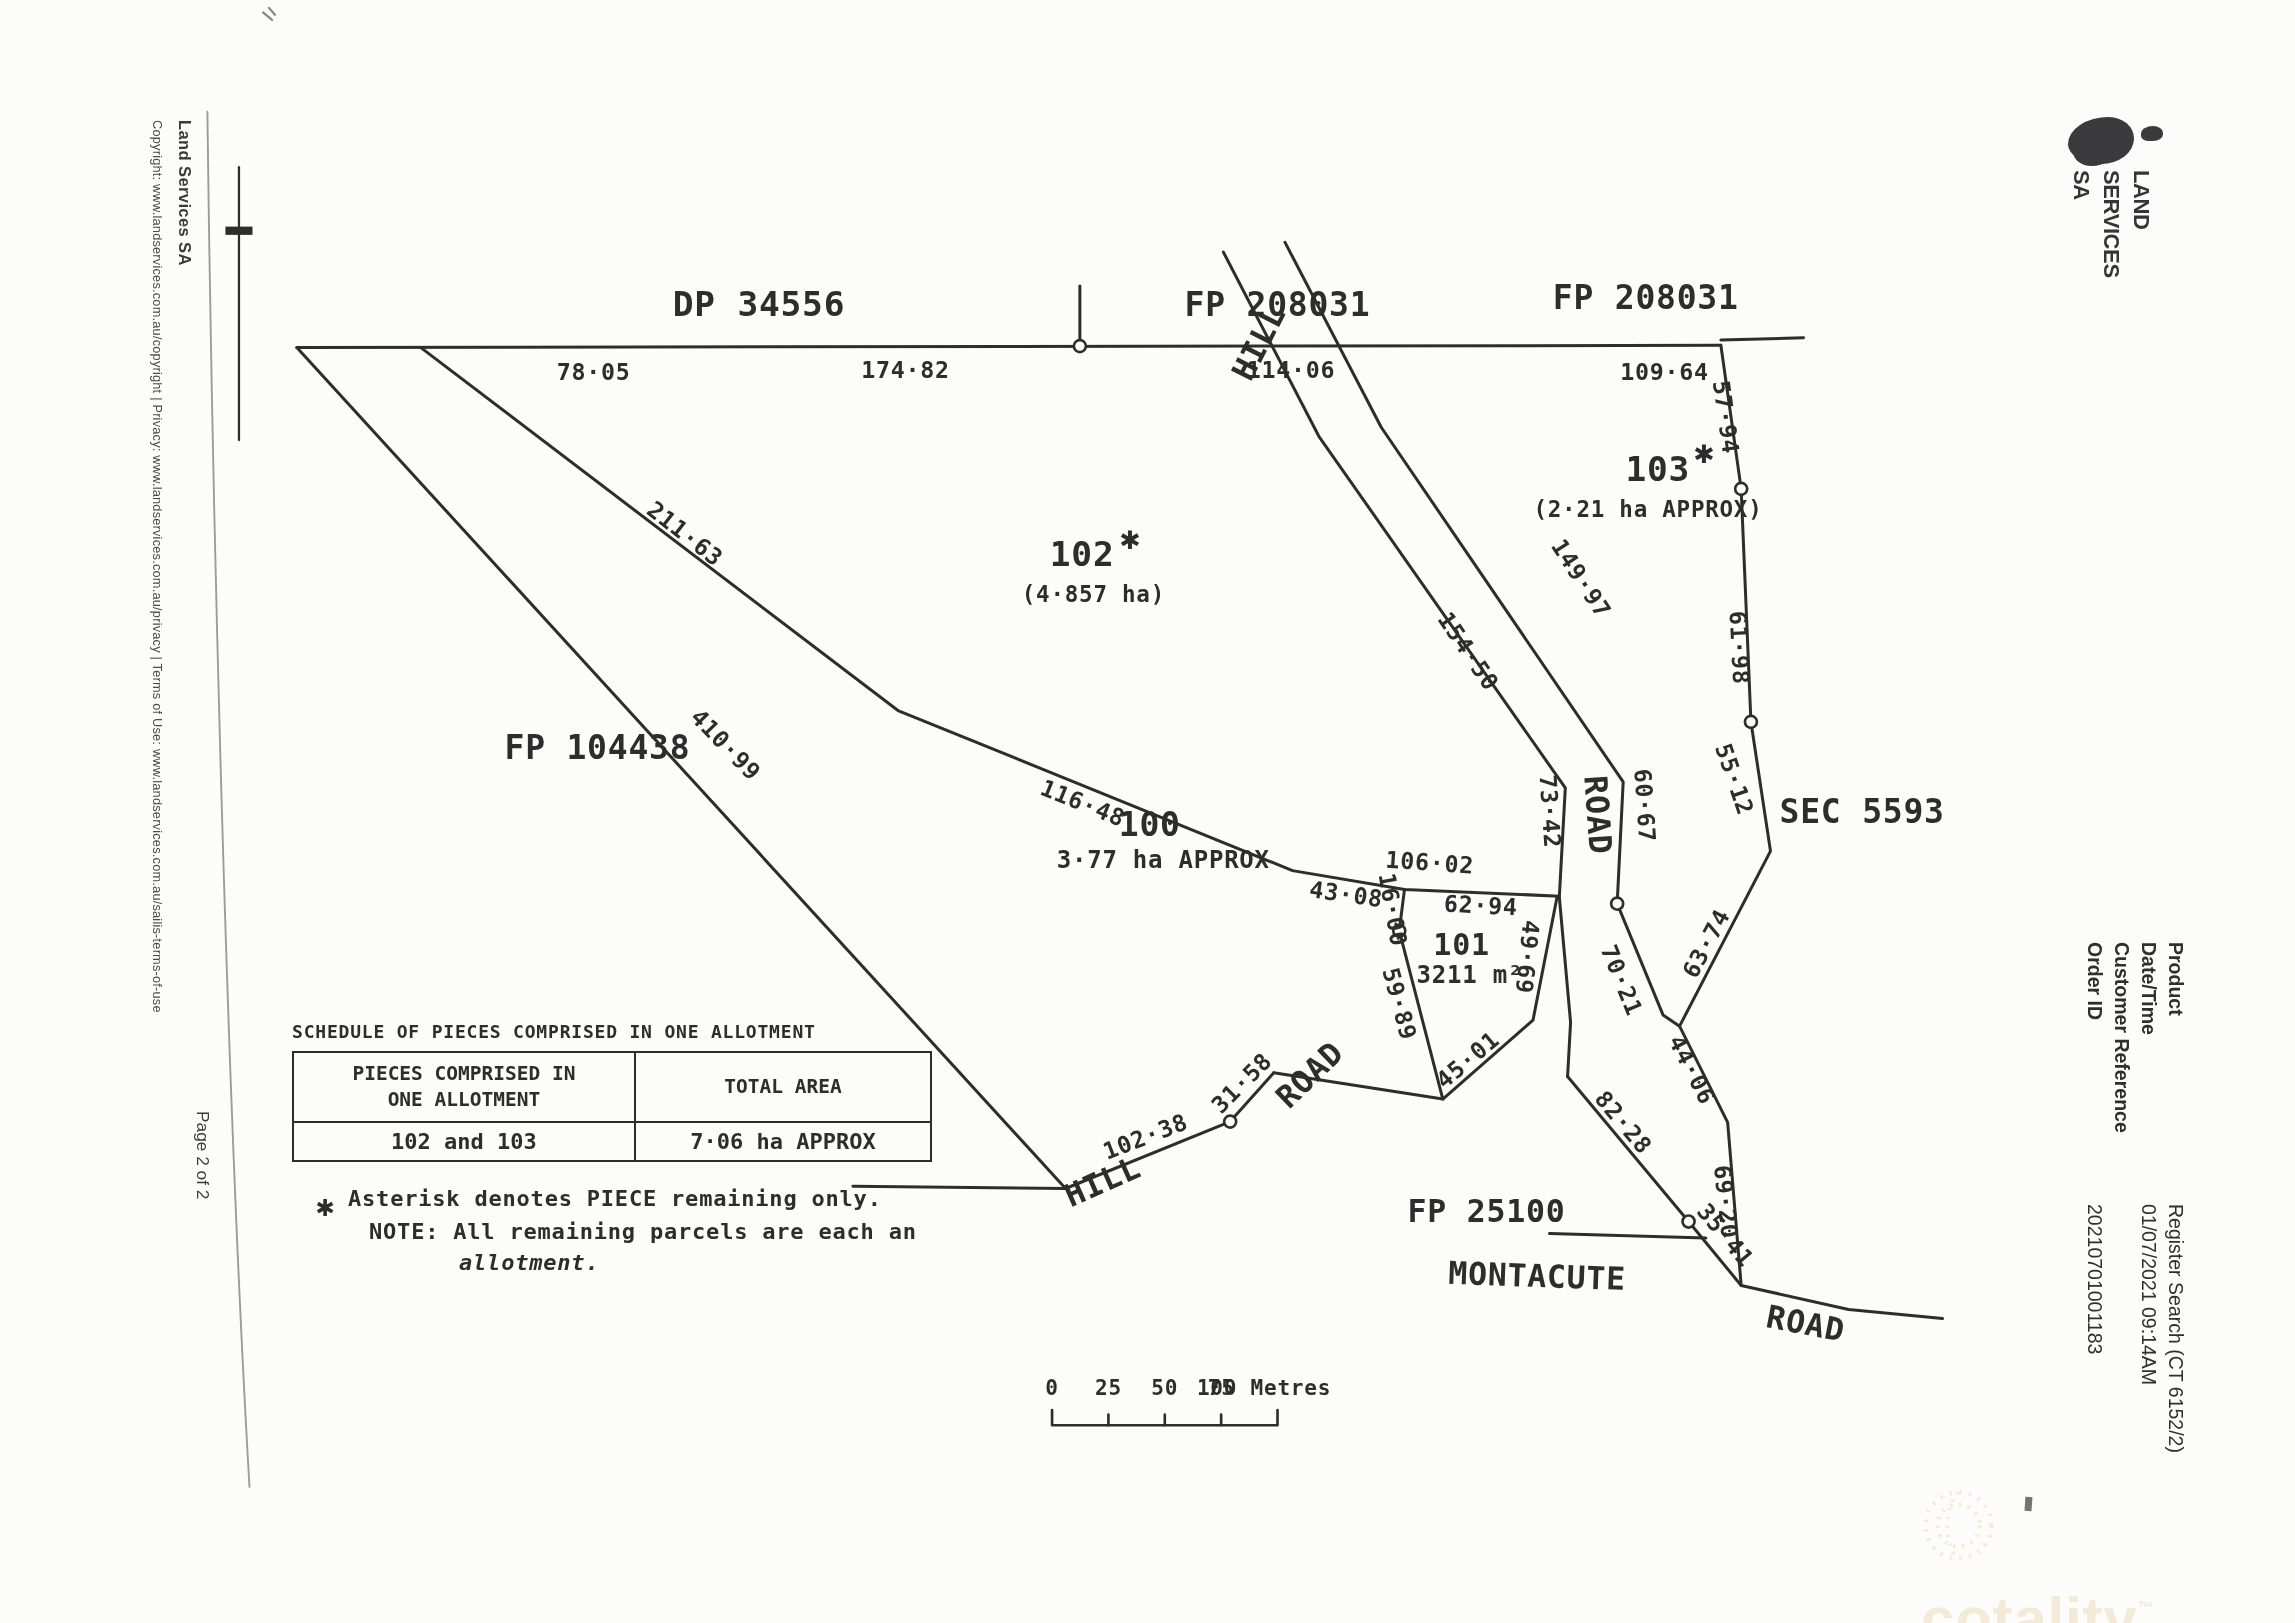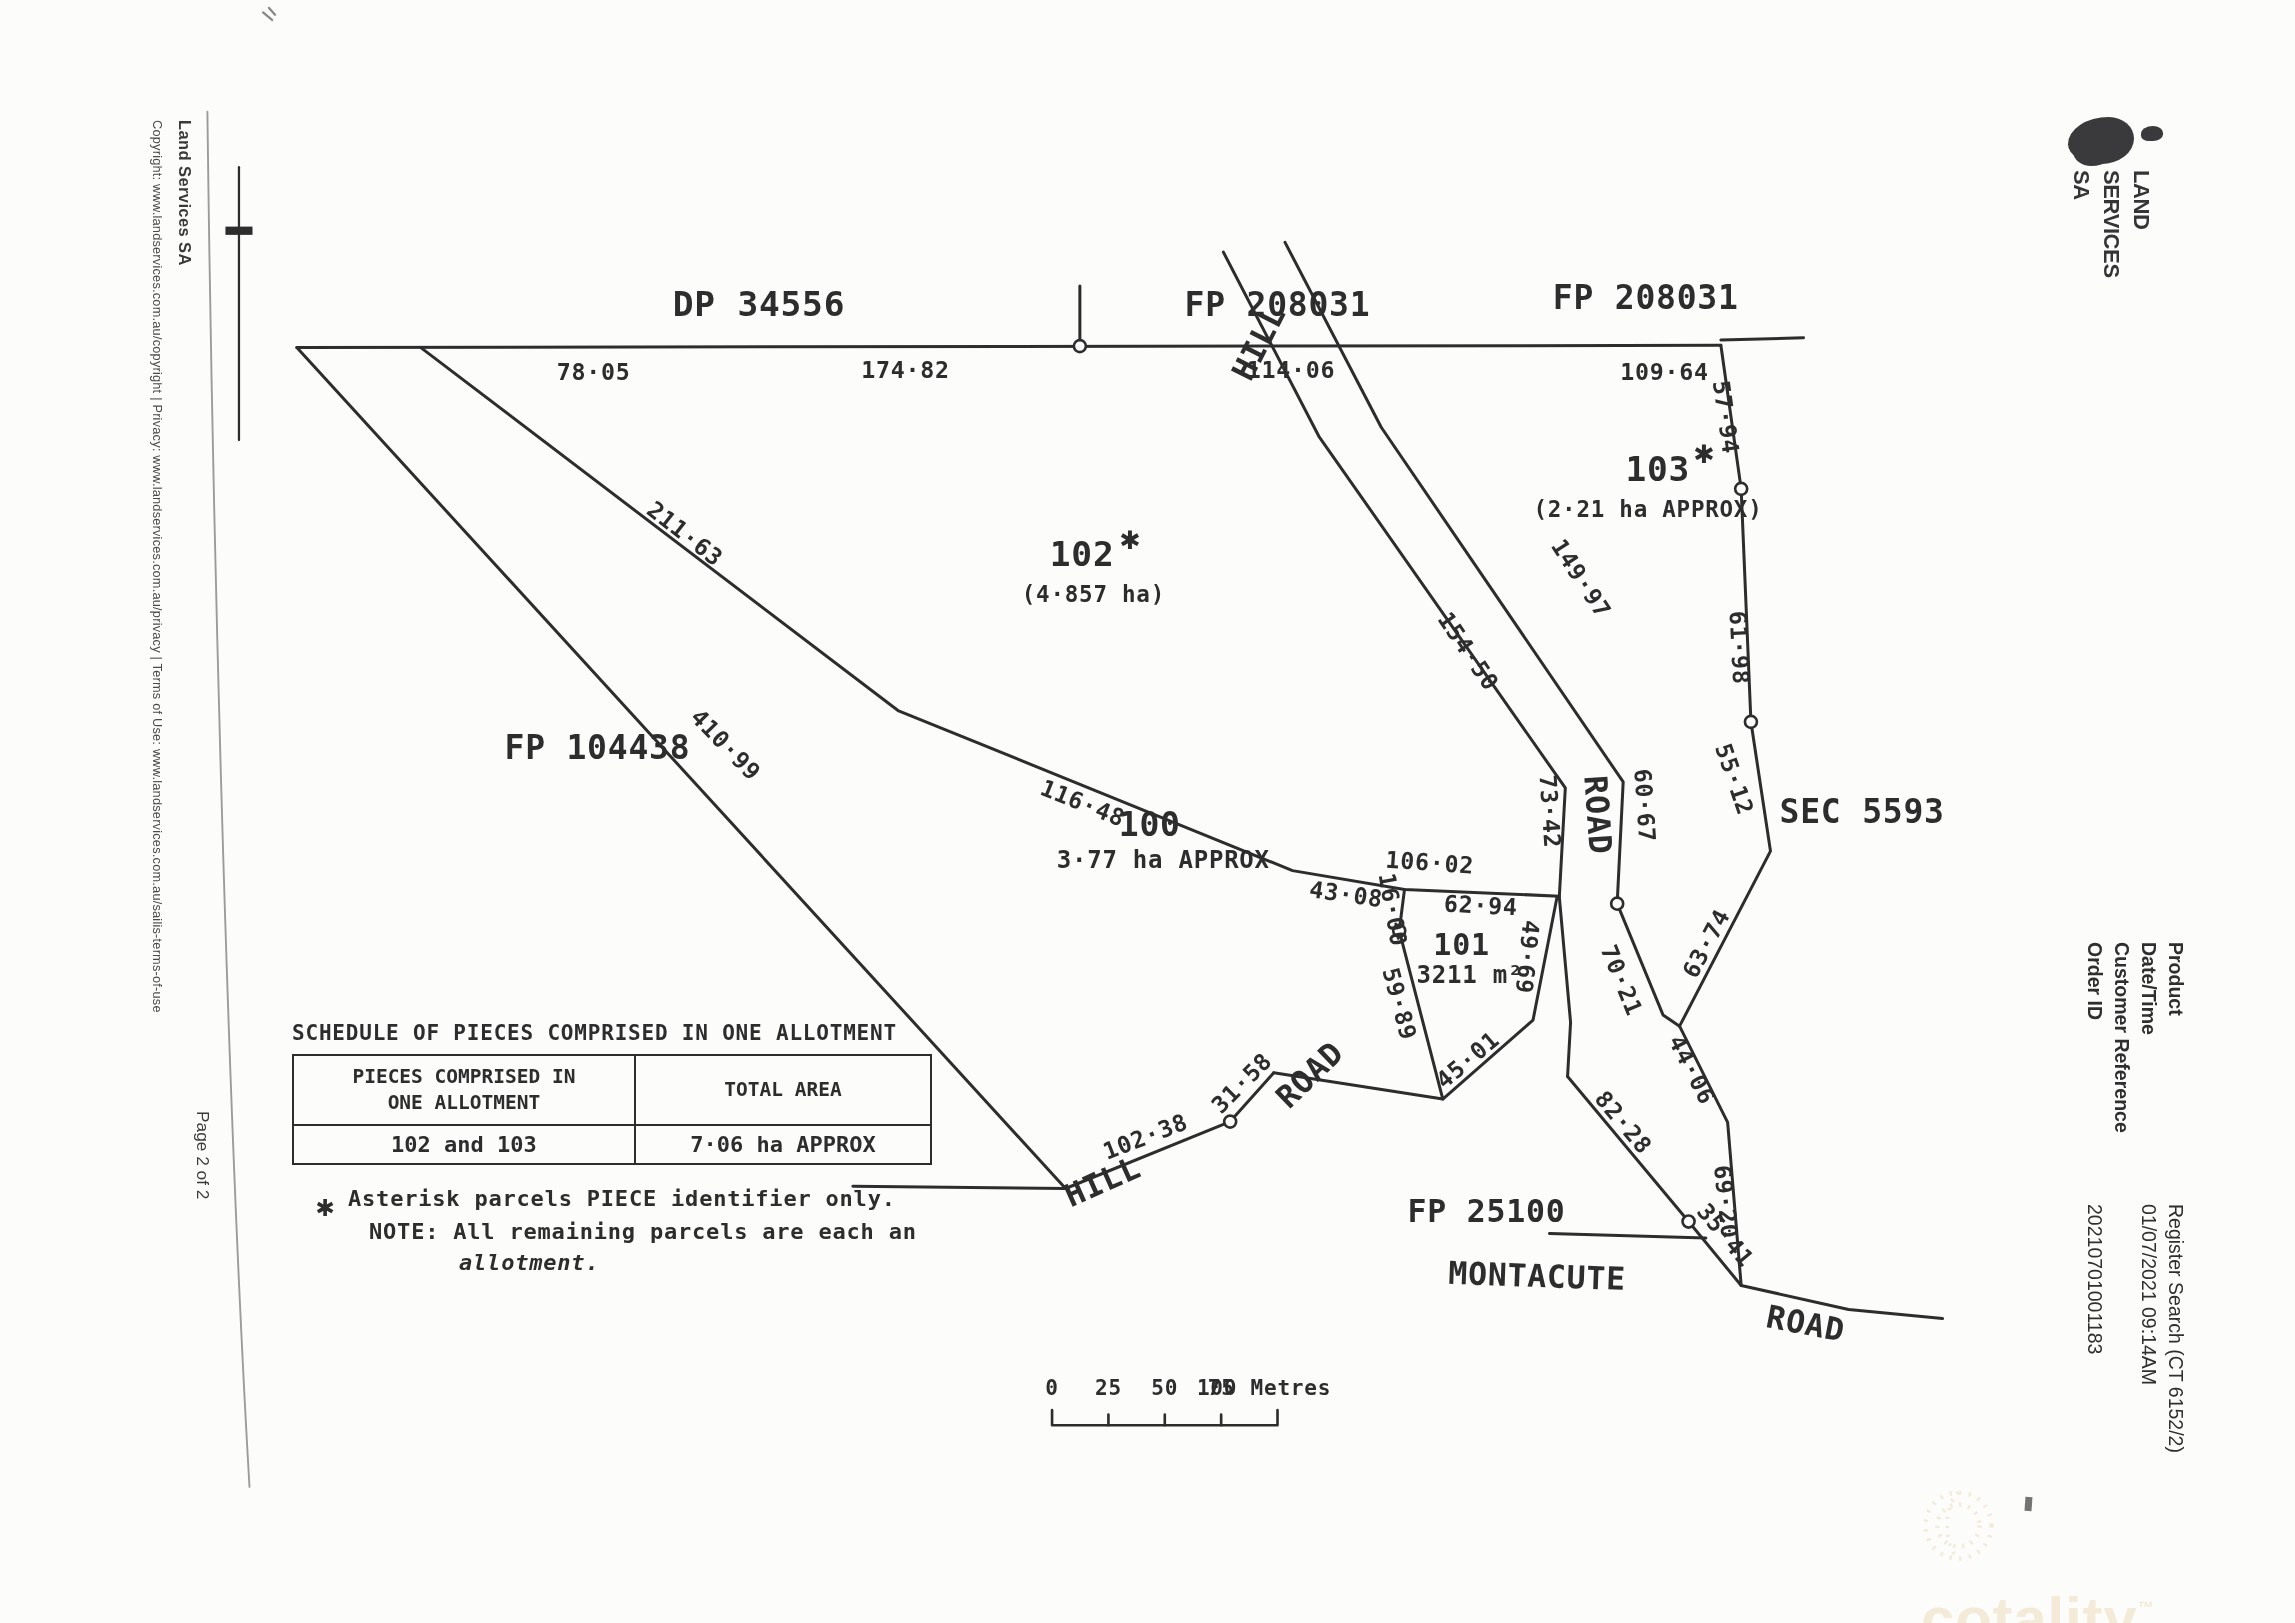--- a/index.html
+++ b/index.html
@@ -19,21 +19,21 @@
   #blob-main{left:12px;top:55px;width:47px;height:66px;border-radius:46% 54% 42% 58% / 38% 50% 50% 62%;}
   #blob-chunk{left:25.6px;top:72px;width:35px;height:44px;background:#3a393b;border-radius:30% 70% 50% 50%;}
   #blob-small{left:21px;top:25.6px;width:15px;height:22.5px;border-radius:50% 50% 40% 60%;}
   #logo-text{position:absolute;left:65px;top:33px;font-size:22px;font-weight:bold;line-height:30px;
              letter-spacing:-0.4px;color:#353437;}
   #meta-block{position:absolute;left:837px;top:1.5px;font-size:19.5px;color:#2f2f2f;}
   .meta-row{height:27px;white-space:nowrap;}
   .meta-label{display:inline-block;width:262px;font-weight:bold;}
   
   #schedule{position:absolute;left:292px;top:1021px;width:601px;}
-  #schedule-title{font-size:21px;font-weight:bold;letter-spacing:0.8px;white-space:nowrap;}
+  #schedule-title{font-size:18px;font-weight:bold;letter-spacing:0.8px;white-space:nowrap;}
   #schedule-table{margin-top:9px;width:640px;border:2.3px solid #2d2d2d;border-collapse:collapse;}
   #schedule-table td{border:2.3px solid #2d2d2d;text-align:center;font-weight:bold;}
   .hdr td{font-size:19.5px;height:66px;line-height:25.6px;}
   .datarow td{font-size:22px;height:35px;margin-top:38px;}
   .c1{width:317px;} .c2{width:274px;border-radius:29px;}
   
   #note{position:absolute;left:316px;top:1186px;font-size:22px;font-weight:bold;letter-spacing:0.8px;}
   #note .star{font-size:30px;position:absolute;left:0;top:1.5px;}
   #note .l1{margin-left:32px;}
   #note .l2{margin-left:53px;margin-top:7.5px;text-align:center;}
@@ -168,21 +168,21 @@
       <tr class="datarow">
         <td>102 and 103</td>
         <td>7·06 ha APPROX</td>
       </tr>
     </tbody>
       </table>
   </div>
 
   <div id="note">
     <span class="star">✱</span>
-    <div class="l1">Asterisk parcels PIECE identifier only.</div>
+    <div class="l1">Asterisk denotes PIECE remaining only.</div>
     <div class="l2">NOTE: All remaining parcels are each an</div>
     <div class="l3">allotment.</div>
   </div>
 
   <div id="left-strip" class="rot90">
     <div id="left-brand">Land Services SA</div>
     <div id="left-copy">Copyright: www.landservices.com.au/copyright | Privacy: www.landservices.com.au/privacy | Terms of Use: www.landservices.com.au/sailis-terms-of-use</div>
   </div>
   <div id="page-num" class="rot90">Page 2 of 2</div>
 

